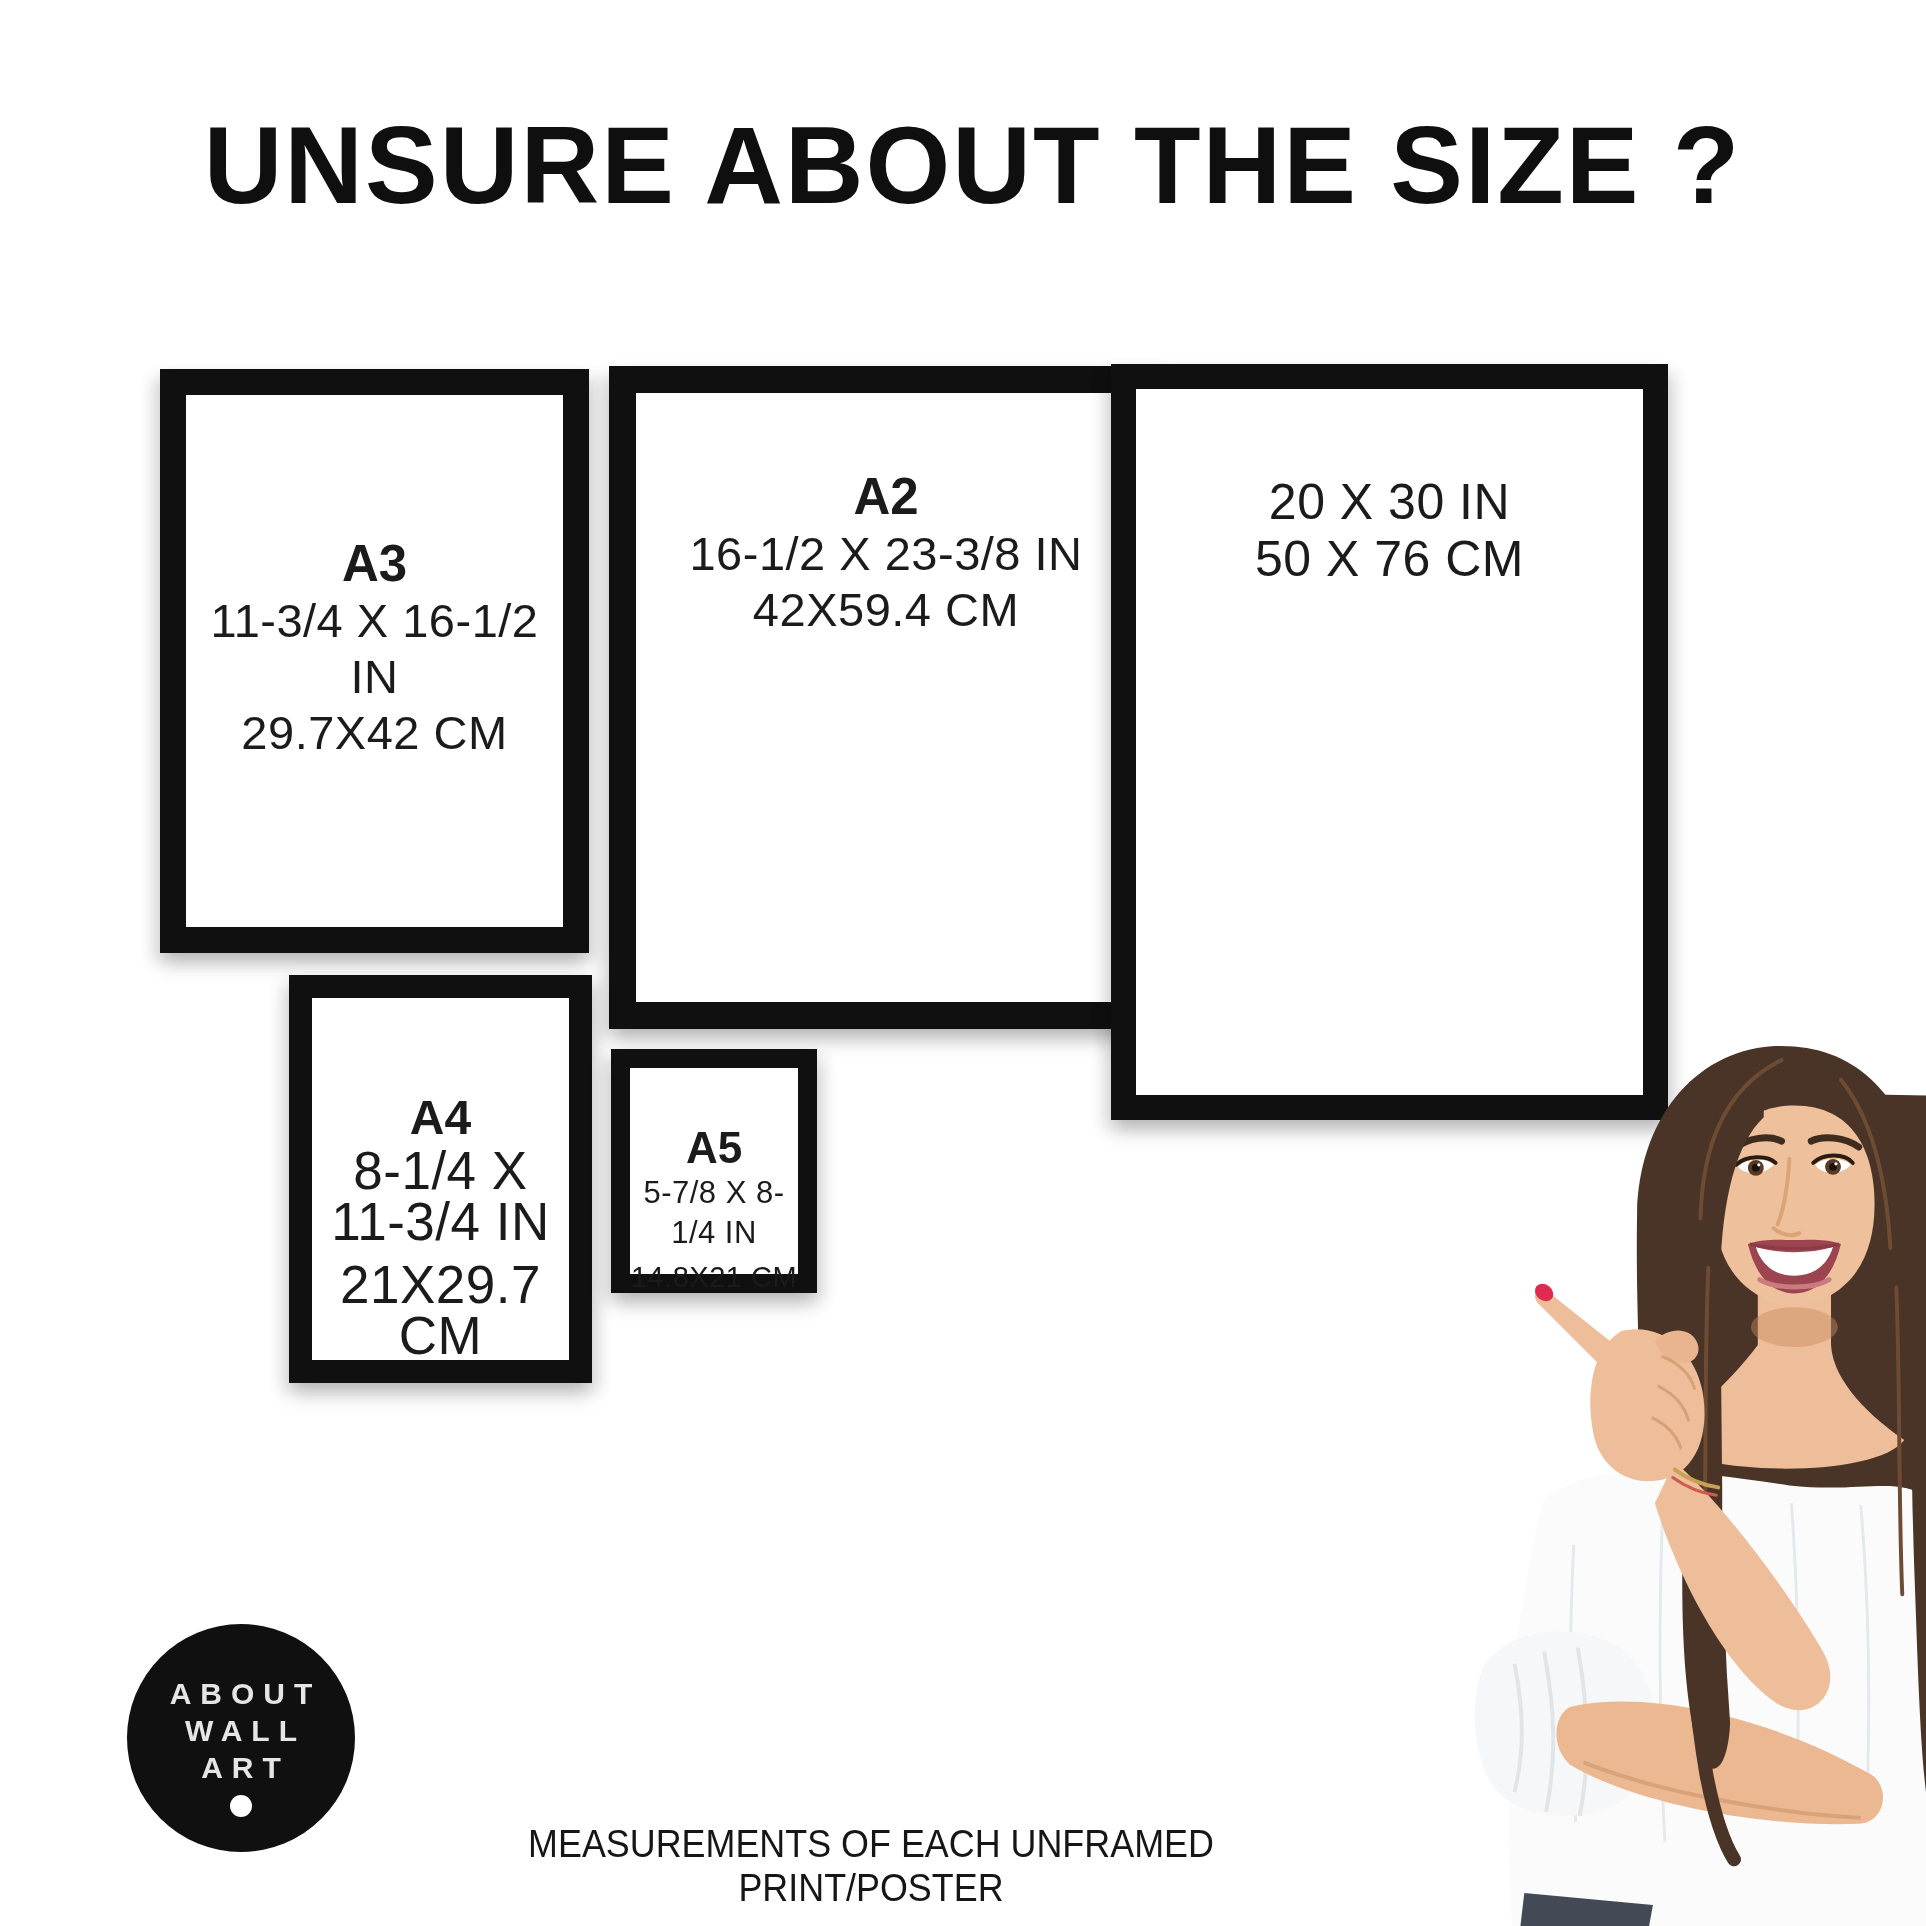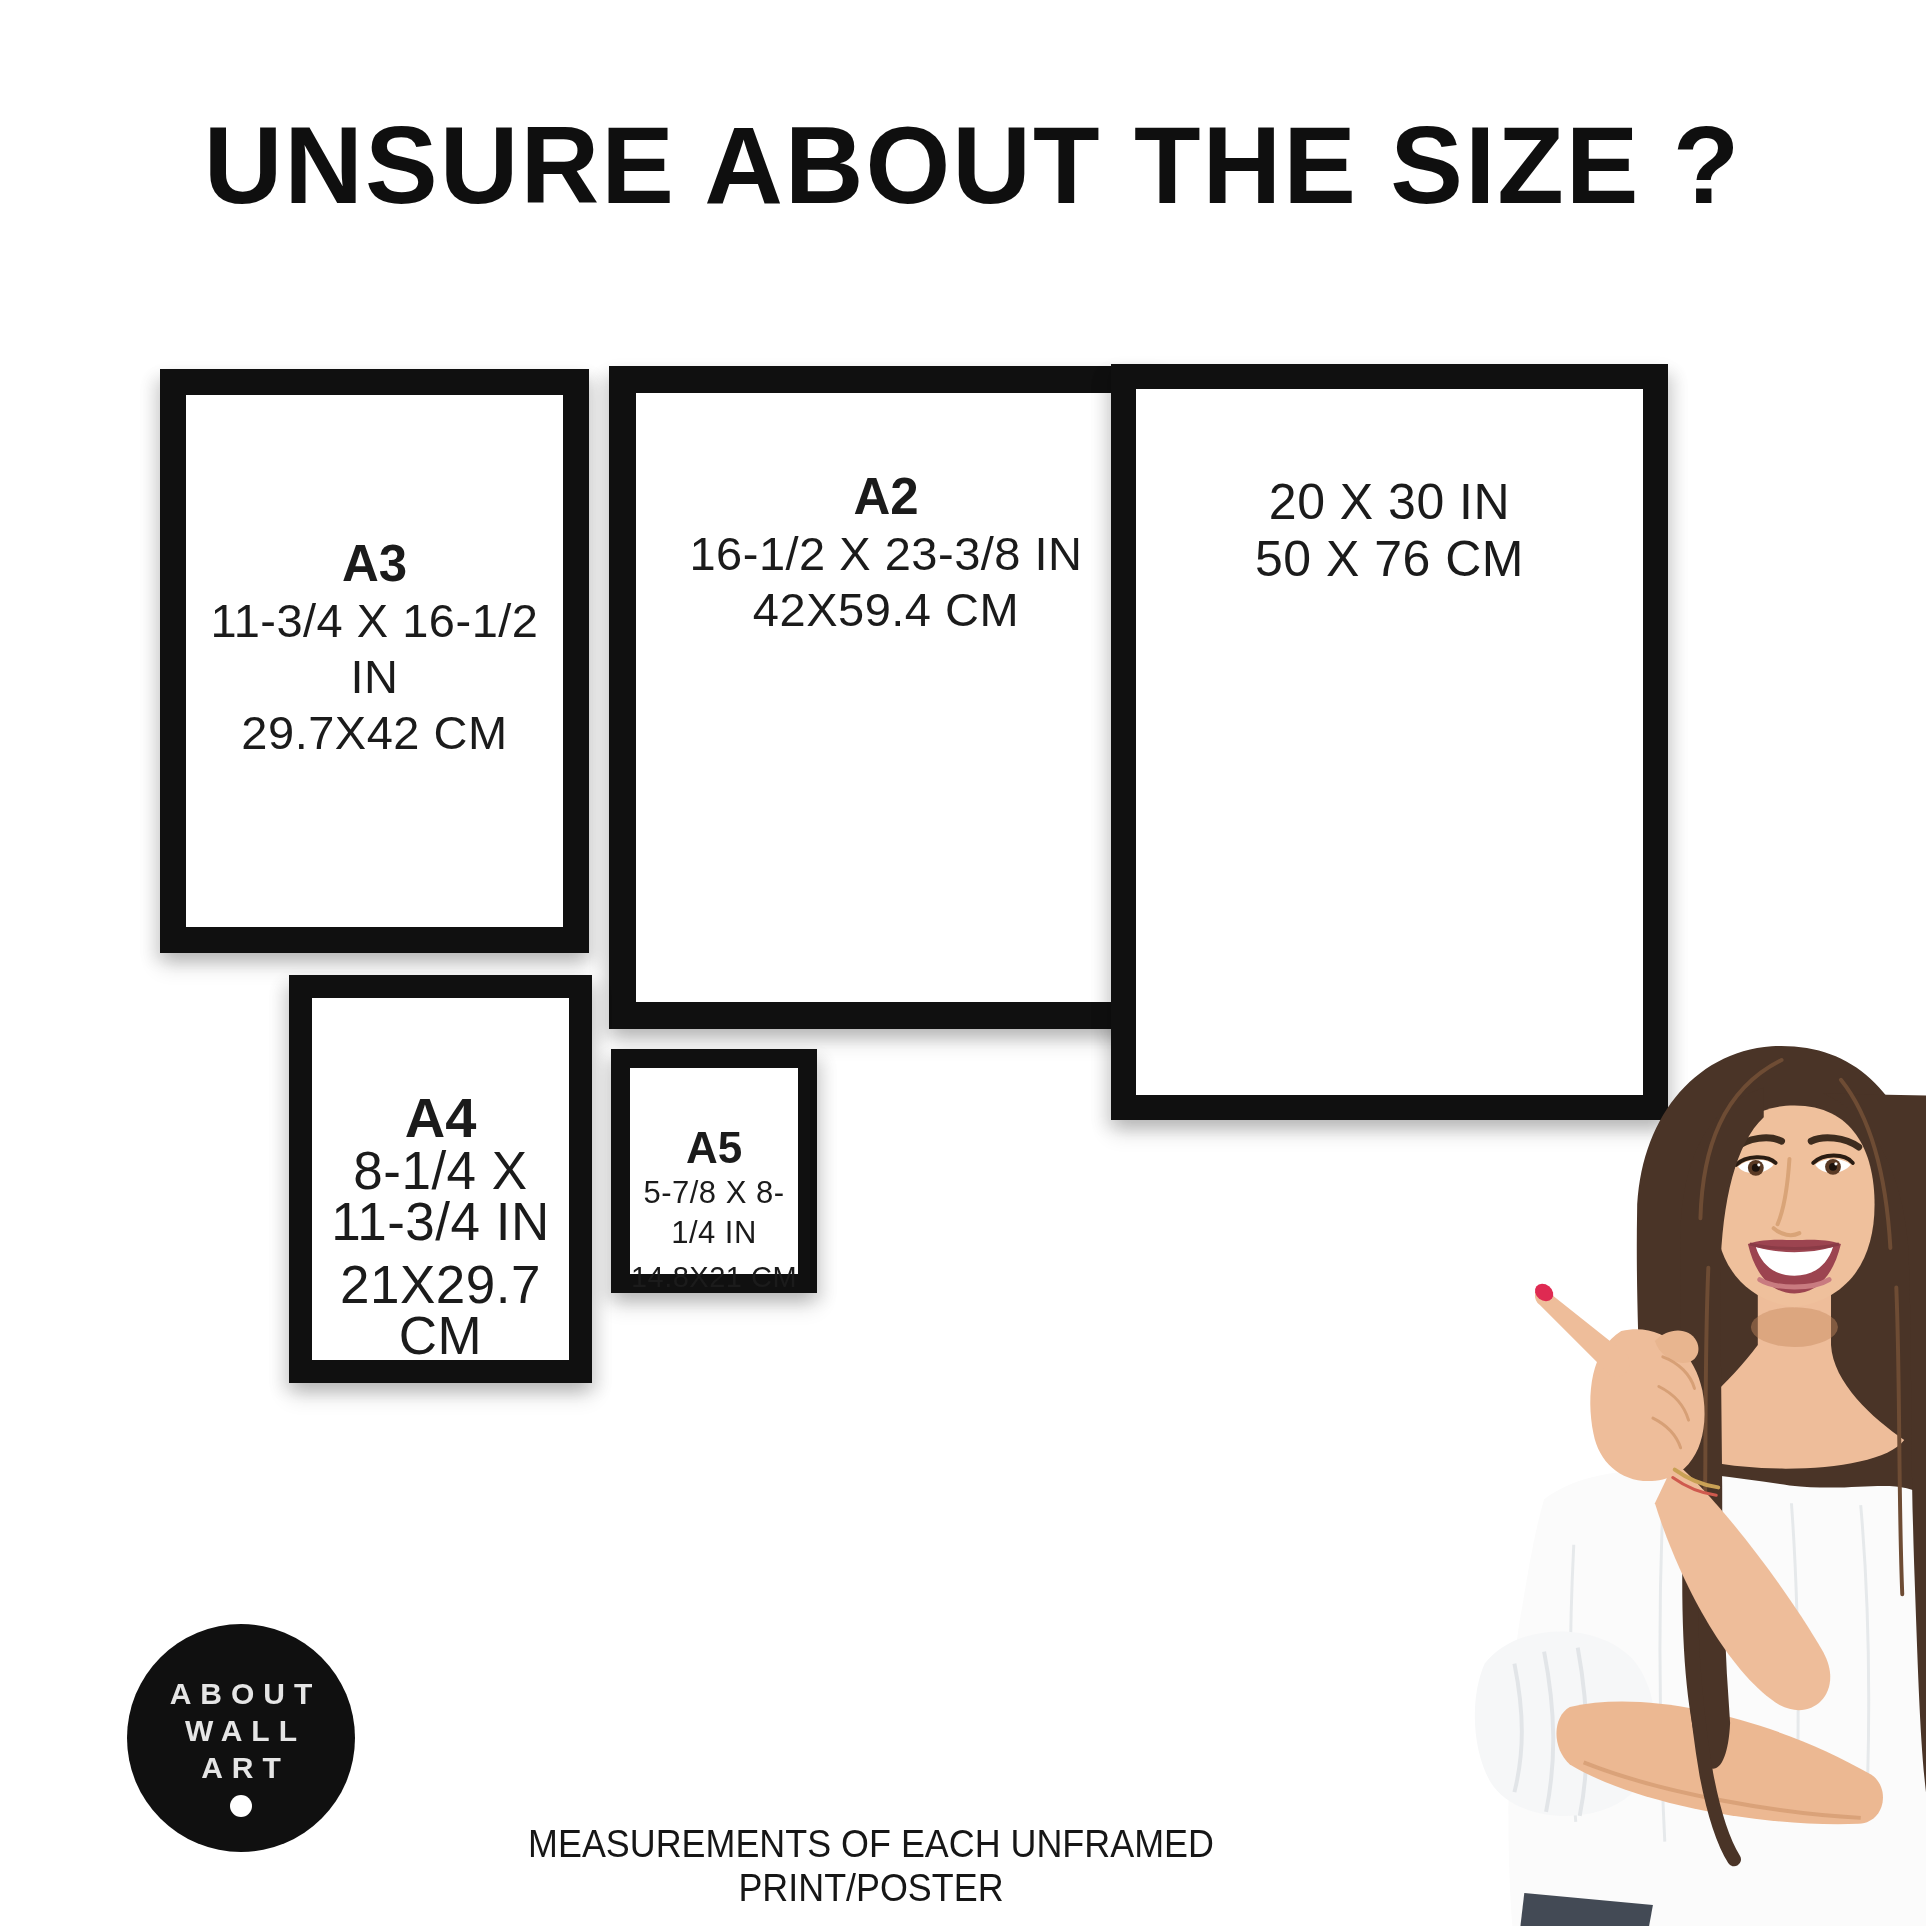--- a/index.html
+++ b/index.html
@@ -26,21 +26,21 @@
     position:absolute;left:0;right:0;text-align:center;color:#1b1b1b;
     display:flex;flex-direction:column;align-items:center;
   }
   .f-a3 .ftext{top:139px;}
   .f-a2 .ftext{top:74px;}
   .f-p2030 .ftext{top:85px;justify-content:center;}
   .f-a4 .ftext{top:92px;}
   .f-a5 .ftext{top:55px;}
   .flabel{font-weight:700;}
   .f-a3 .flabel,.f-a2 .flabel{font-size:51px;line-height:59px;}
-  .f-a4 .flabel{font-size:56px;line-height:55px;}
+  .f-a4 .flabel{font-size:48px;line-height:55px;}
   .f-a5 .flabel{font-size:44px;line-height:50px;}
   .fline{font-weight:400;letter-spacing:0.5px;}
   .f-a3 .fline,.f-a2 .fline{font-size:47px;line-height:56px;}
   .f-p2030 .fline{font-size:50px;line-height:57px;}
   .f-a4 .fline{font-size:53px;line-height:51px;}
   .f-a4 .fline.cm{margin-top:12px;}
   .f-a5 .fline{font-size:31px;line-height:40px;}
   .f-a5 .fline.cm{font-size:29px;margin-top:4px;}
   .logo{
     position:absolute;left:127px;top:1624px;width:228px;height:228px;border-radius:50%;

